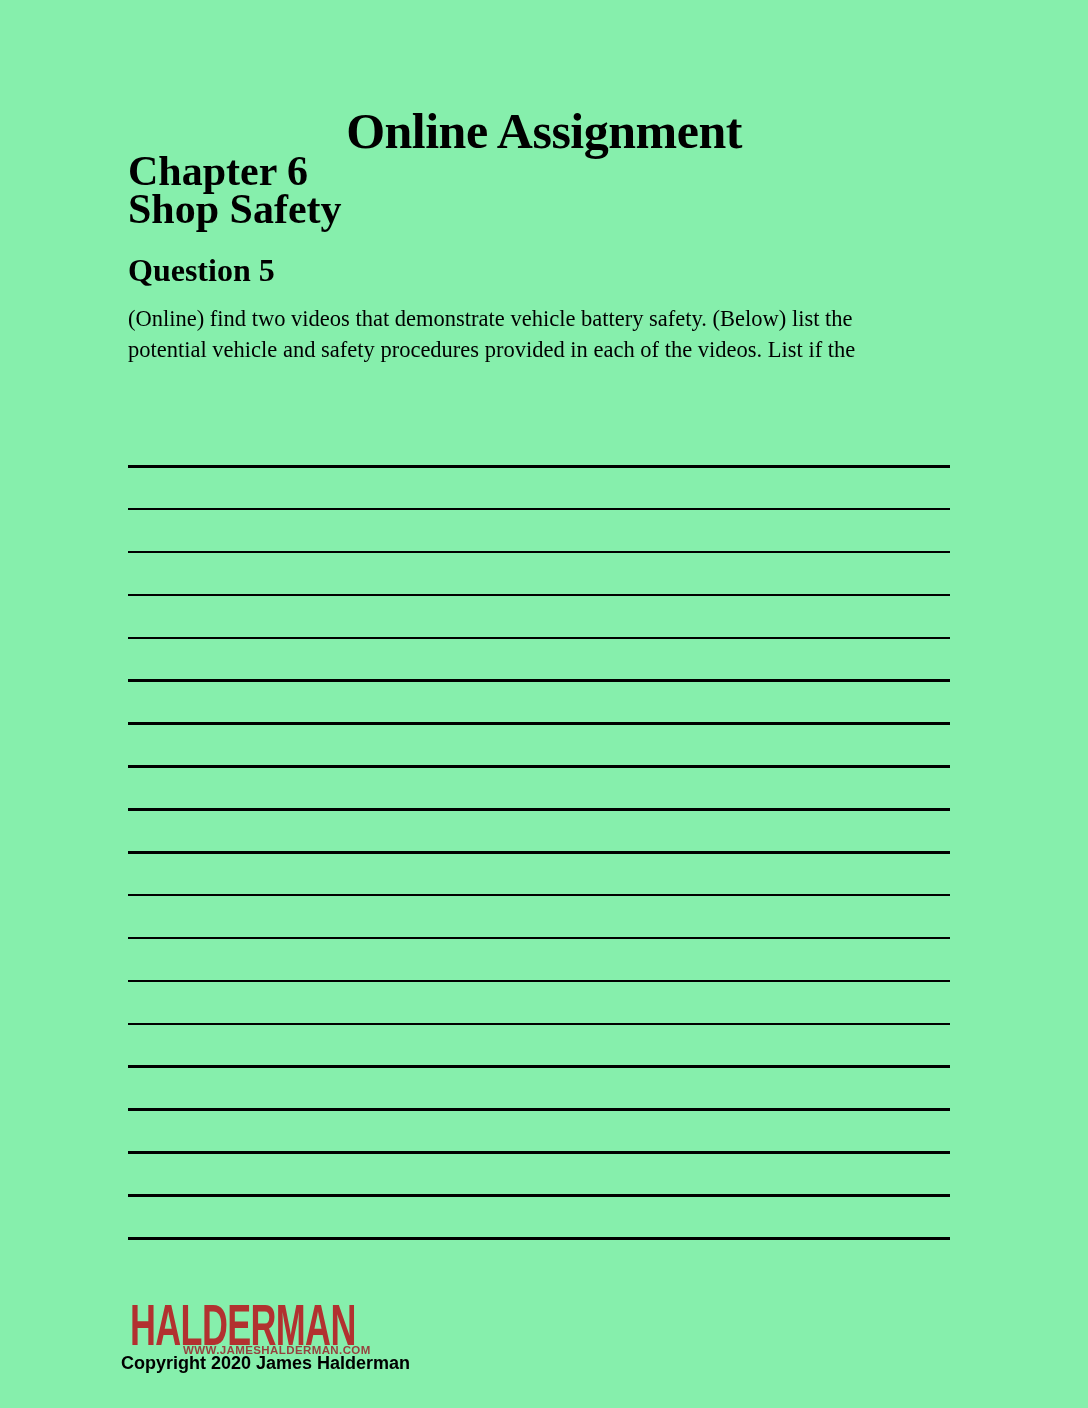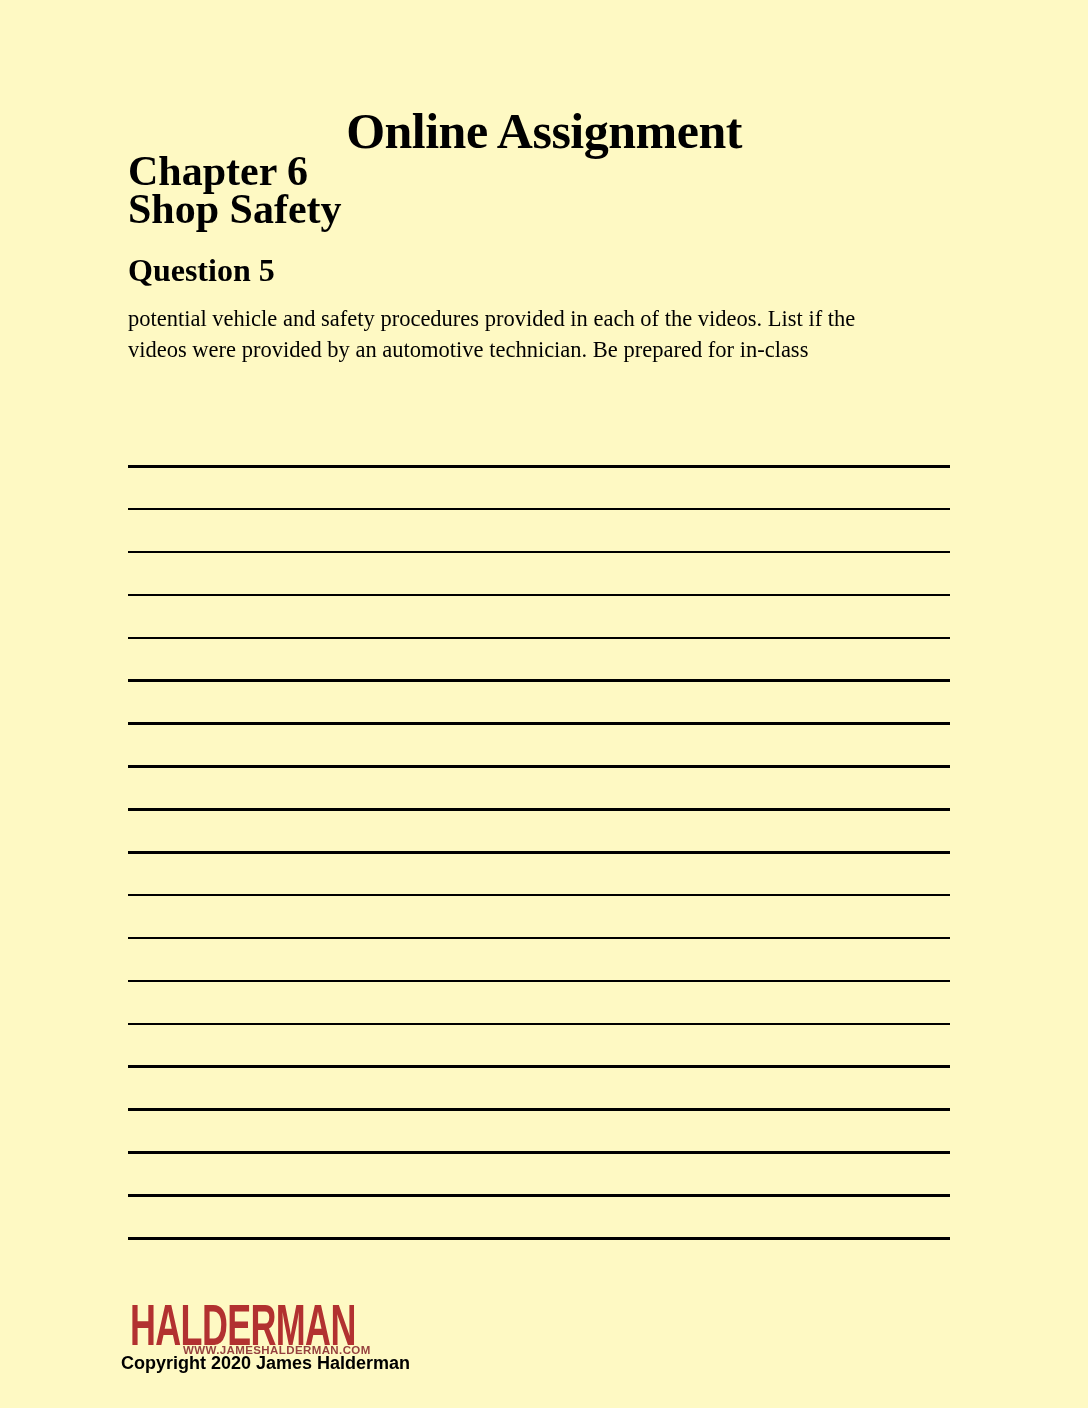--- a/index.html
+++ b/index.html
@@ -1,20 +1,20 @@
 <!DOCTYPE html>
 <html style="--brand: #B23130; --brand-muted: #96423F;"><head>
 <meta charset="utf-8">
 <style>
   html, body { margin: 0; padding: 0; background: #ffffff; }
   .page {
     position: relative;
     width: 1088px;
     height: 1408px;
-    background: #fef9c3;
+    background: #86efac;
     color: #000000;
     font-family: "Liberation Serif", serif;
     overflow: hidden;
   }
   .doc-title {
     position: absolute;
     top: 70px;
     left: 0;
     width: 100%;
     text-align: center;
@@ -106,22 +106,22 @@
   <h1 class="doc-title">Online Assignment</h1>
 
   <div class="chapter-block">
     <div>Chapter 6</div>
     <div>Shop Safety</div>
   </div>
 
   <div class="question-label">Question 5</div>
 
   <div class="question-text">
+    <div>(Online) find two videos that demonstrate vehicle battery safety. (Below) list the</div>
     <div>potential vehicle and safety procedures provided in each of the videos. List if the</div>
-    <div>videos were provided by an automotive technician. Be prepared for in-class</div>
   </div>
 
   <div class="answer-lines">
       <div class="rule"></div>
       <div class="rule"></div>
       <div class="rule"></div>
       <div class="rule"></div>
       <div class="rule"></div>
       <div class="rule"></div>
       <div class="rule"></div>

